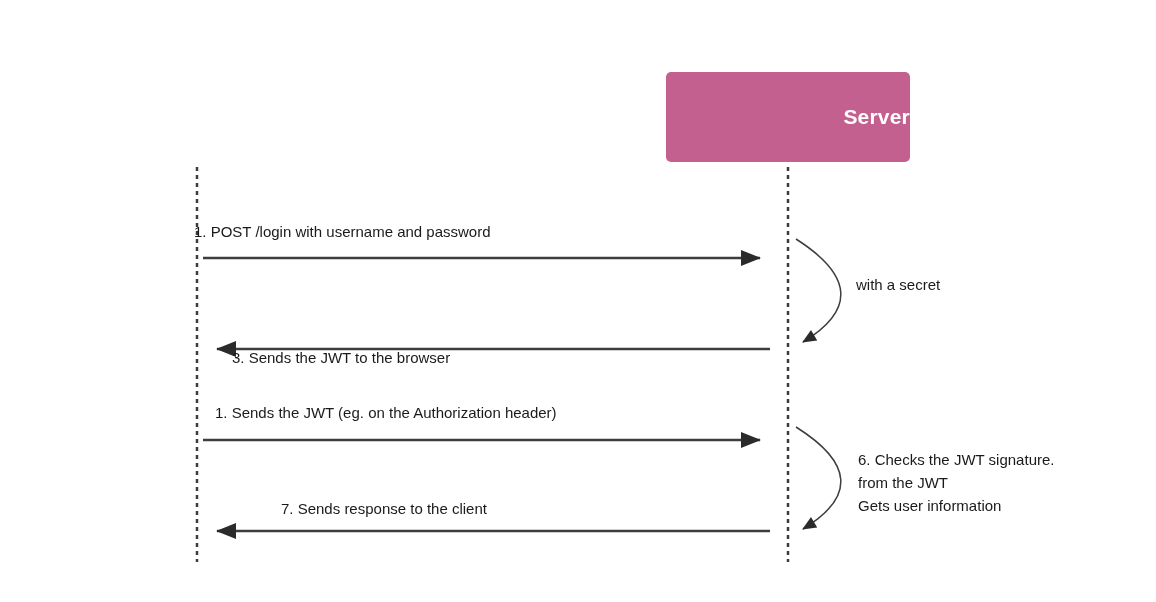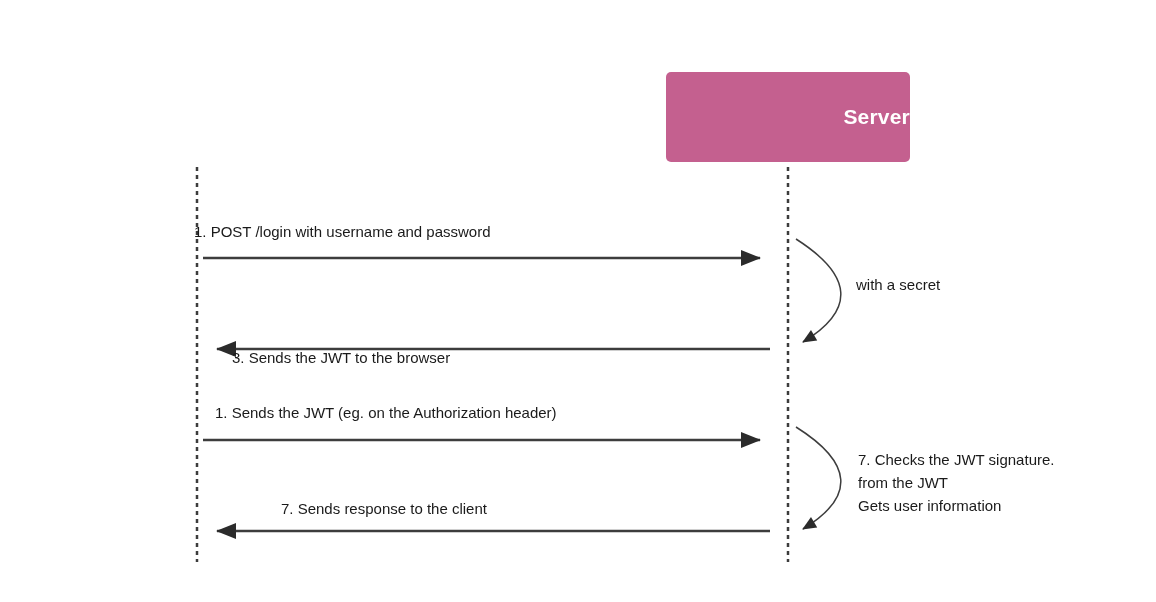--- a/index.html
+++ b/index.html
@@ -94,20 +94,20 @@
 
   <div class="msg-label lbl-2">
     <div>with a secret</div>
   </div>
 
   <div class="msg-label lbl-3">3. Sends the JWT to the browser</div>
 
   <div class="msg-label lbl-4">1. Sends the JWT (eg. on the Authorization header)</div>
 
   <div class="msg-label lbl-5">
-    <div>7. Checks the JWT signature.</div>
+    <div>6. Checks the JWT signature.</div>
     <div>from the JWT</div>
     <div>Gets user information</div>
   </div>
 
   <div class="msg-label lbl-6">7. Sends response to the client</div>
 
 </div>
 
 </body></html>

